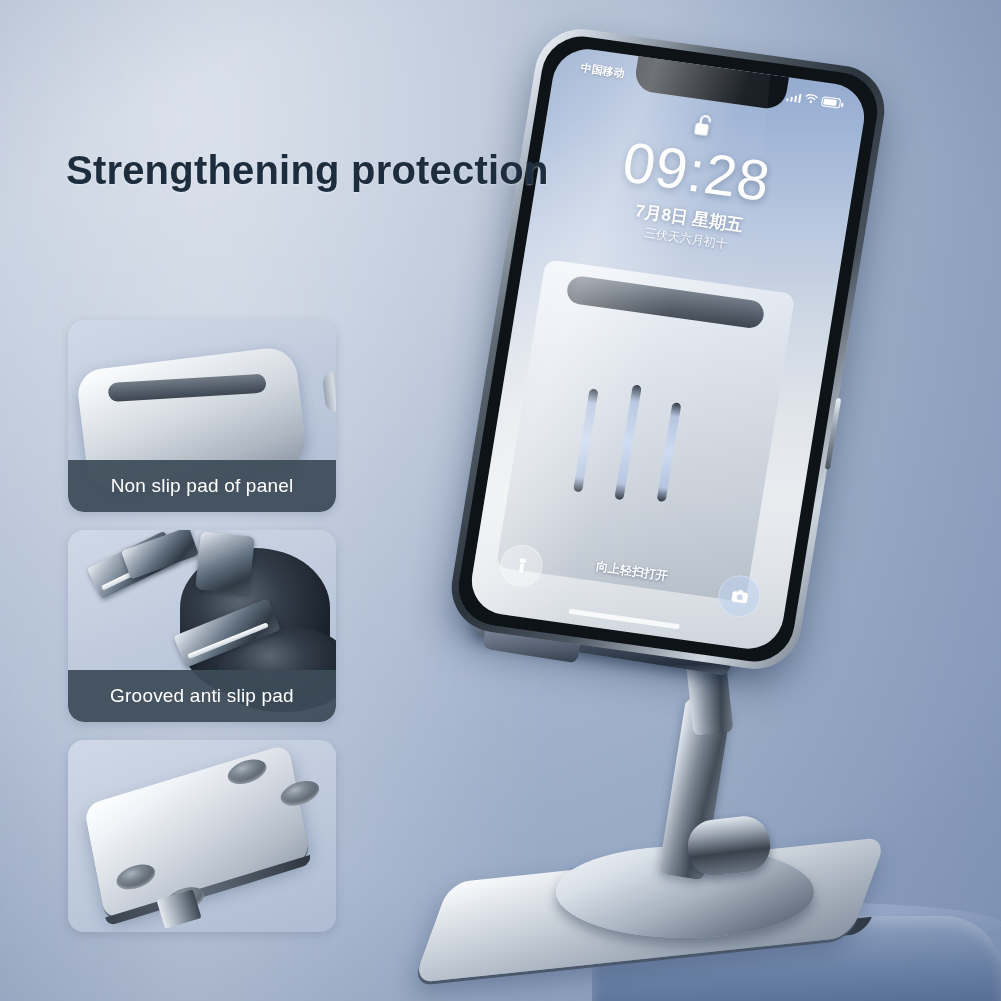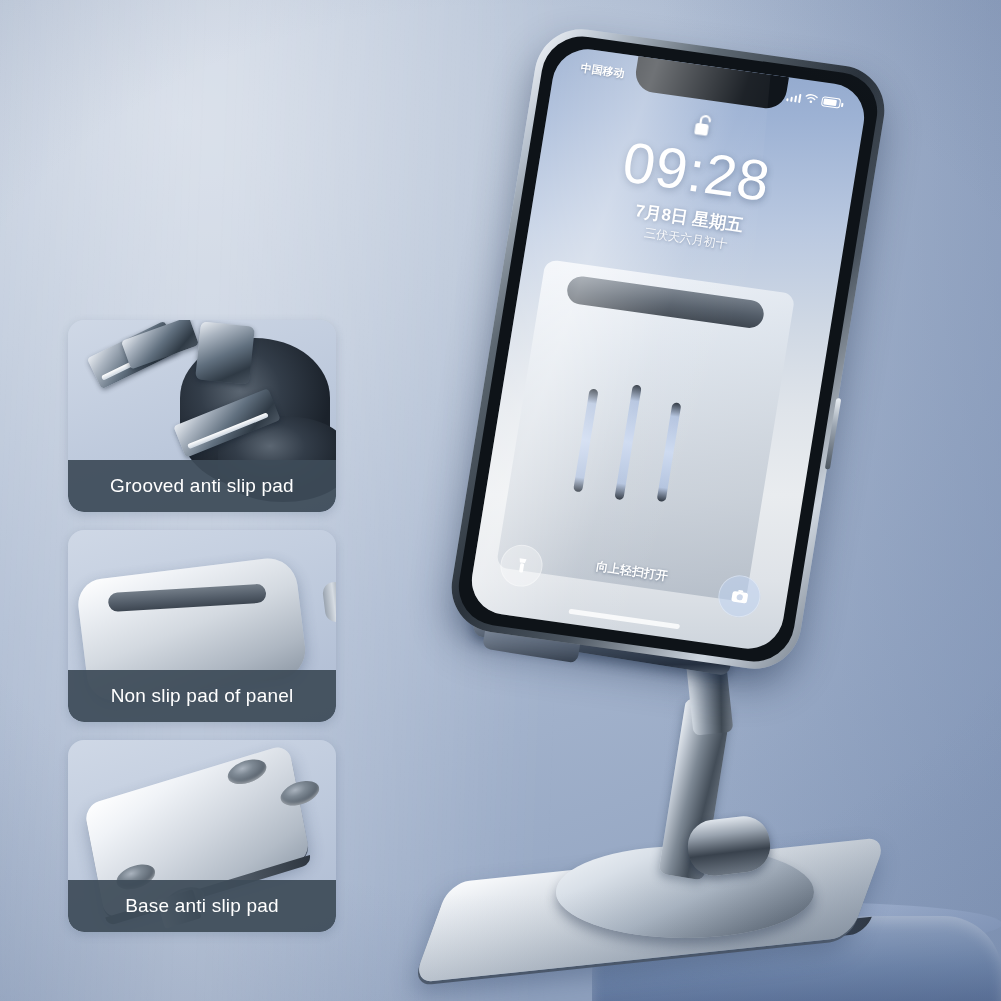--- a/index.html
+++ b/index.html
@@ -454,58 +454,58 @@
           <div class="homebar"></div>
           <div class="screen-gloss"></div>
         </div>
       </div>
     </div>
   </div>
 
   <div class="bg-vig"></div>
 
   <div class="headline-block">
+    <div class="h2">Strengthening protection</div>
   </div>
 
   <div class="cards">
+
+    <div class="card">
+      <div class="art">
+        <div class="panel">
+          <div class="panel-strip"></div>
+        </div>
+        <div class="panel-knob"></div>
+      </div>
+      <div class="card-caption">Non slip pad of panel</div>
+    </div>
 
     <div class="card">
       <div class="art">
         <div class="darkblob" style="left:112px; top:18px;  width:150px; height:150px;"></div>
         <div class="darkblob" style="left:150px; top:96px;  width:130px; height:86px;"></div>
         <div class="arm" style="left:22px;  top:18px;  width:86px;  height:34px; transform:rotate(-26deg);">
           <div class="arm-hi" style="left:5px; top:22px; width:70px; height:5px;"></div>
         </div>
         <div class="arm" style="left:56px;  top:8px;   width:72px;  height:30px; transform:rotate(-20deg);"></div>
         <div class="arm" style="left:130px; top:4px;   width:54px;  height:58px; transform:rotate(6deg); border-radius:6px;"></div>
         <div class="arm" style="left:108px; top:86px;  width:102px; height:34px; transform:rotate(-22deg);">
           <div class="arm-hi" style="left:6px; top:22px; width:86px; height:5px;"></div>
         </div>
       </div>
       <div class="card-caption">Grooved anti slip pad</div>
     </div>
 
     <div class="card">
       <div class="art">
-        <div class="panel">
-          <div class="panel-strip"></div>
-        </div>
-        <div class="panel-knob"></div>
-      </div>
-      <div class="card-caption">Non slip pad of panel</div>
-    </div>
-
-    <div class="card">
-      <div class="art">
         <div class="plate">
           <div class="plate-edge"></div>
           <div class="pad" style="left:18px;  top:72px;"></div>
           <div class="pad" style="left:62px;  top:108px;"></div>
           <div class="pad" style="left:148px; top:4px;"></div>
           <div class="pad" style="left:196px; top:40px;"></div>
         </div>
         <div class="stemlet"></div>
       </div>
-      <div class="card-caption c3">Base anti slip pad</div>
     </div>
 
   </div>
 </div>
 
 </body></html>

